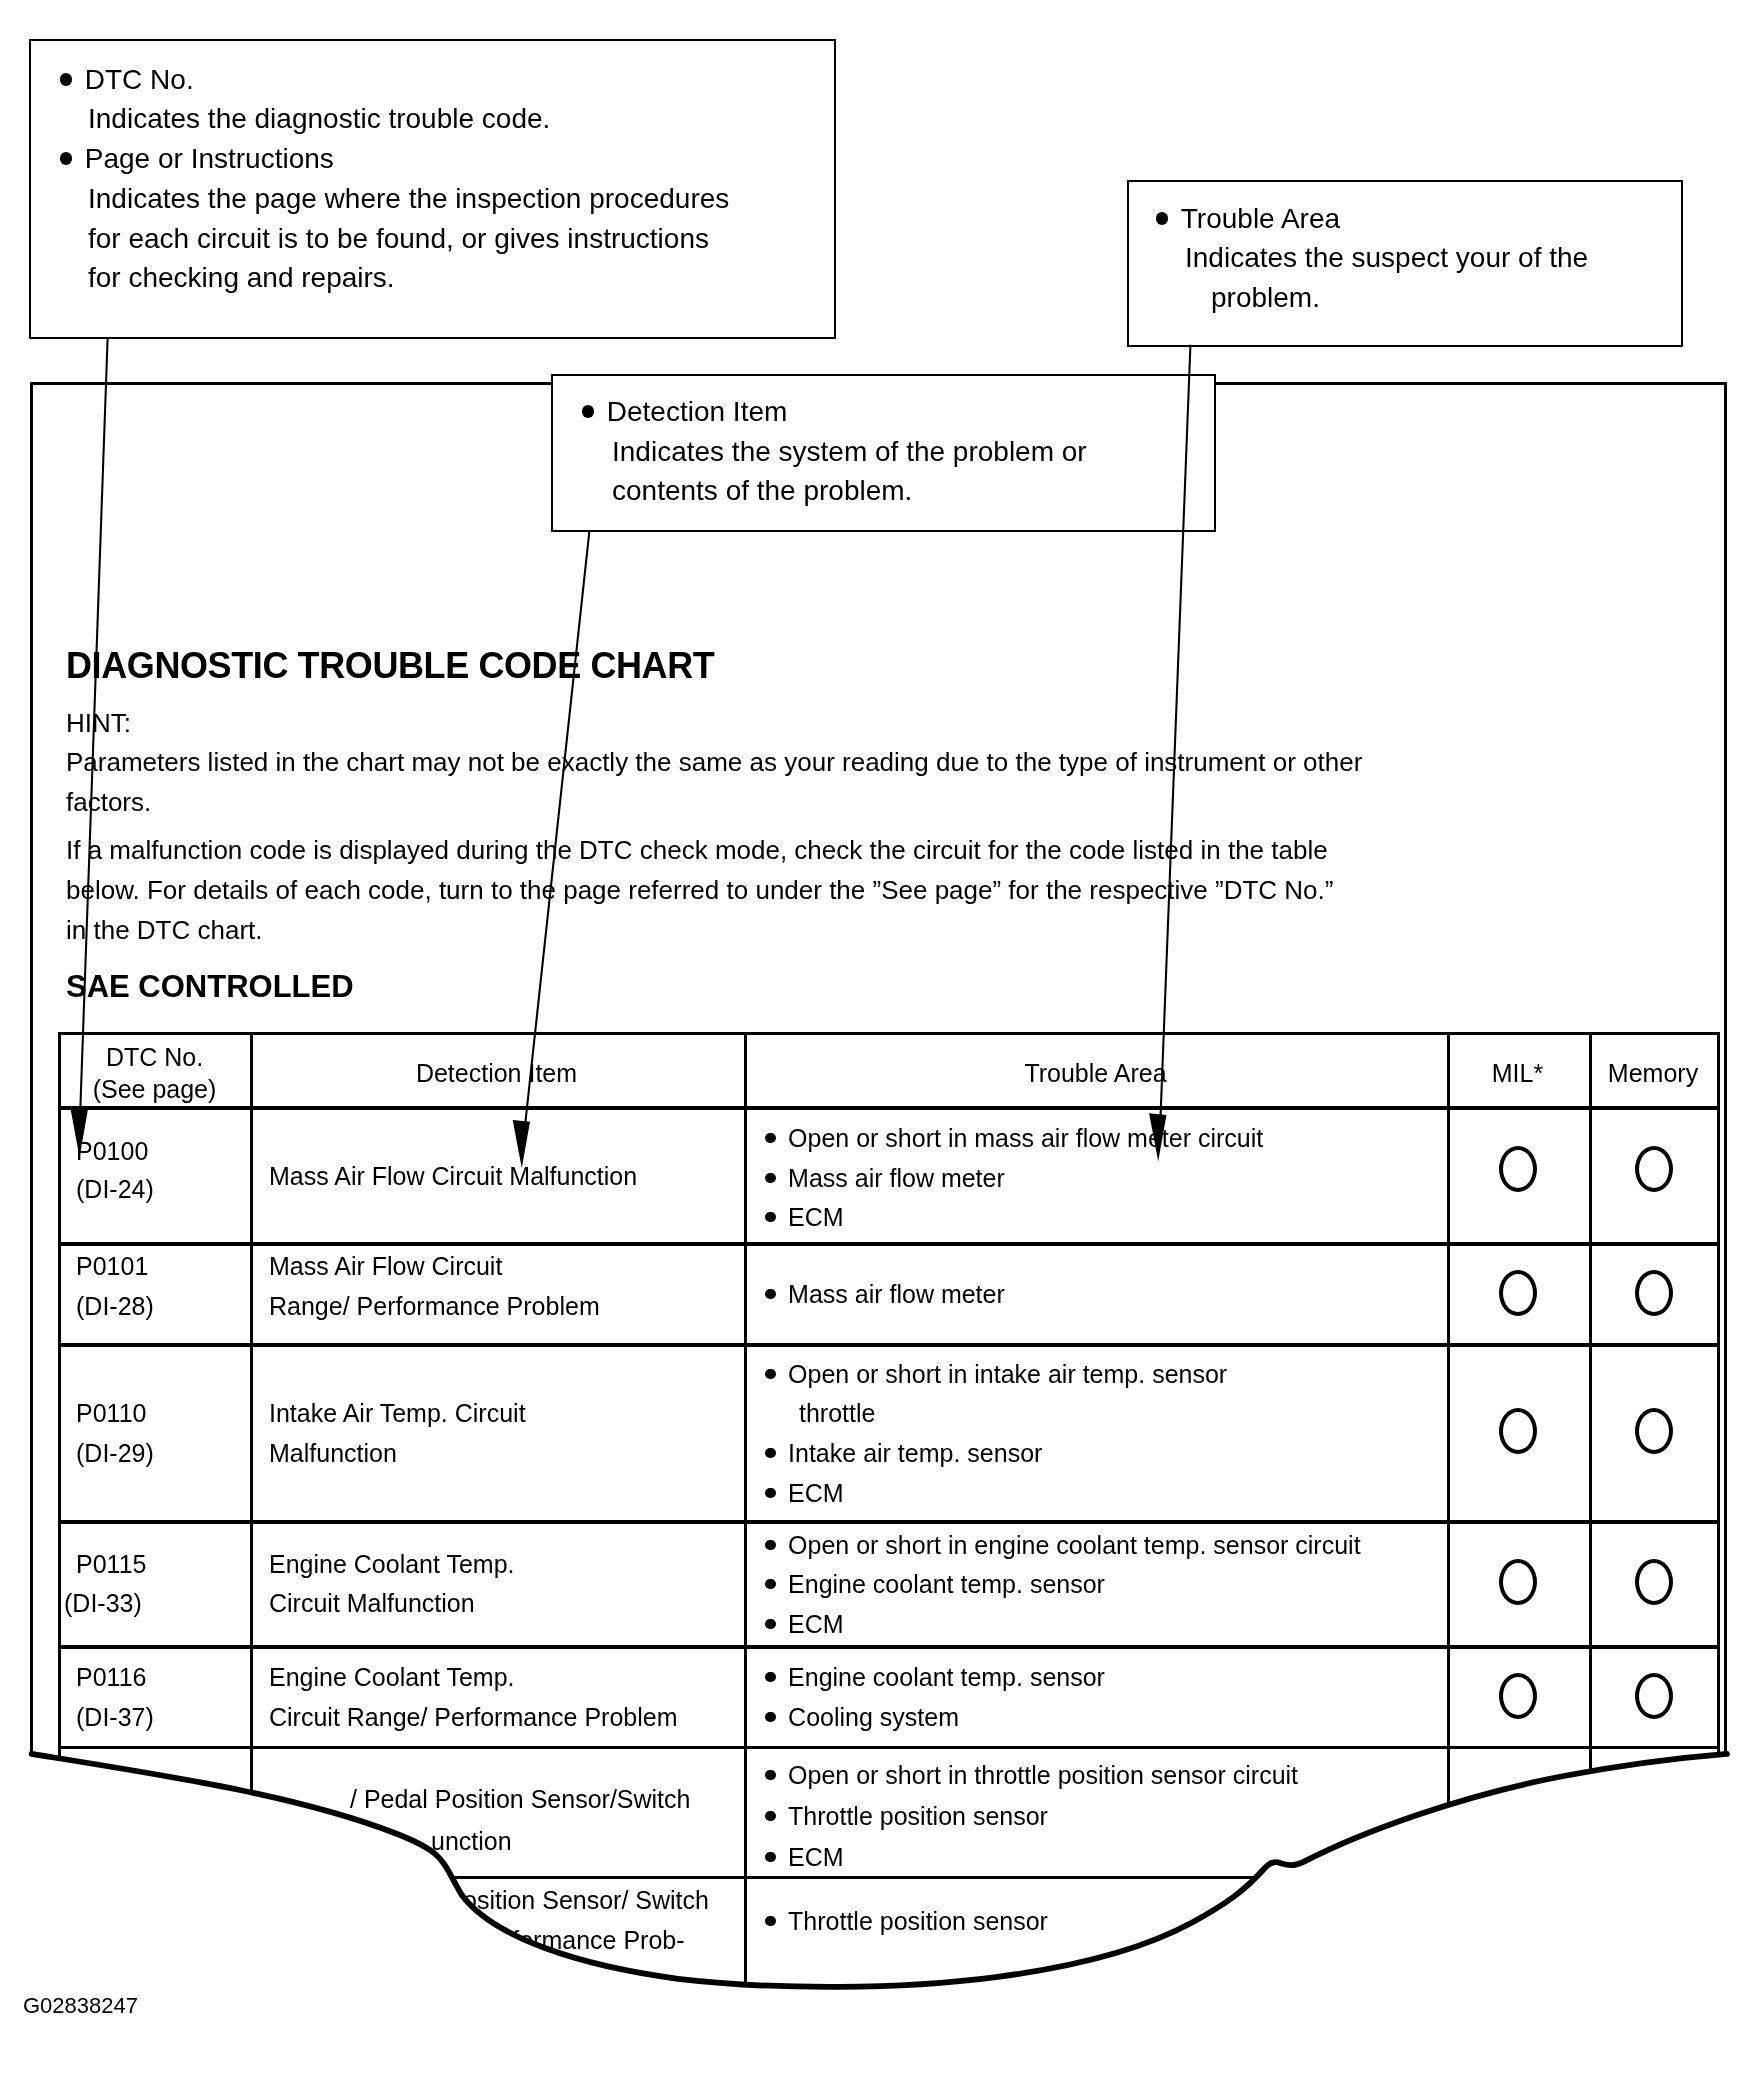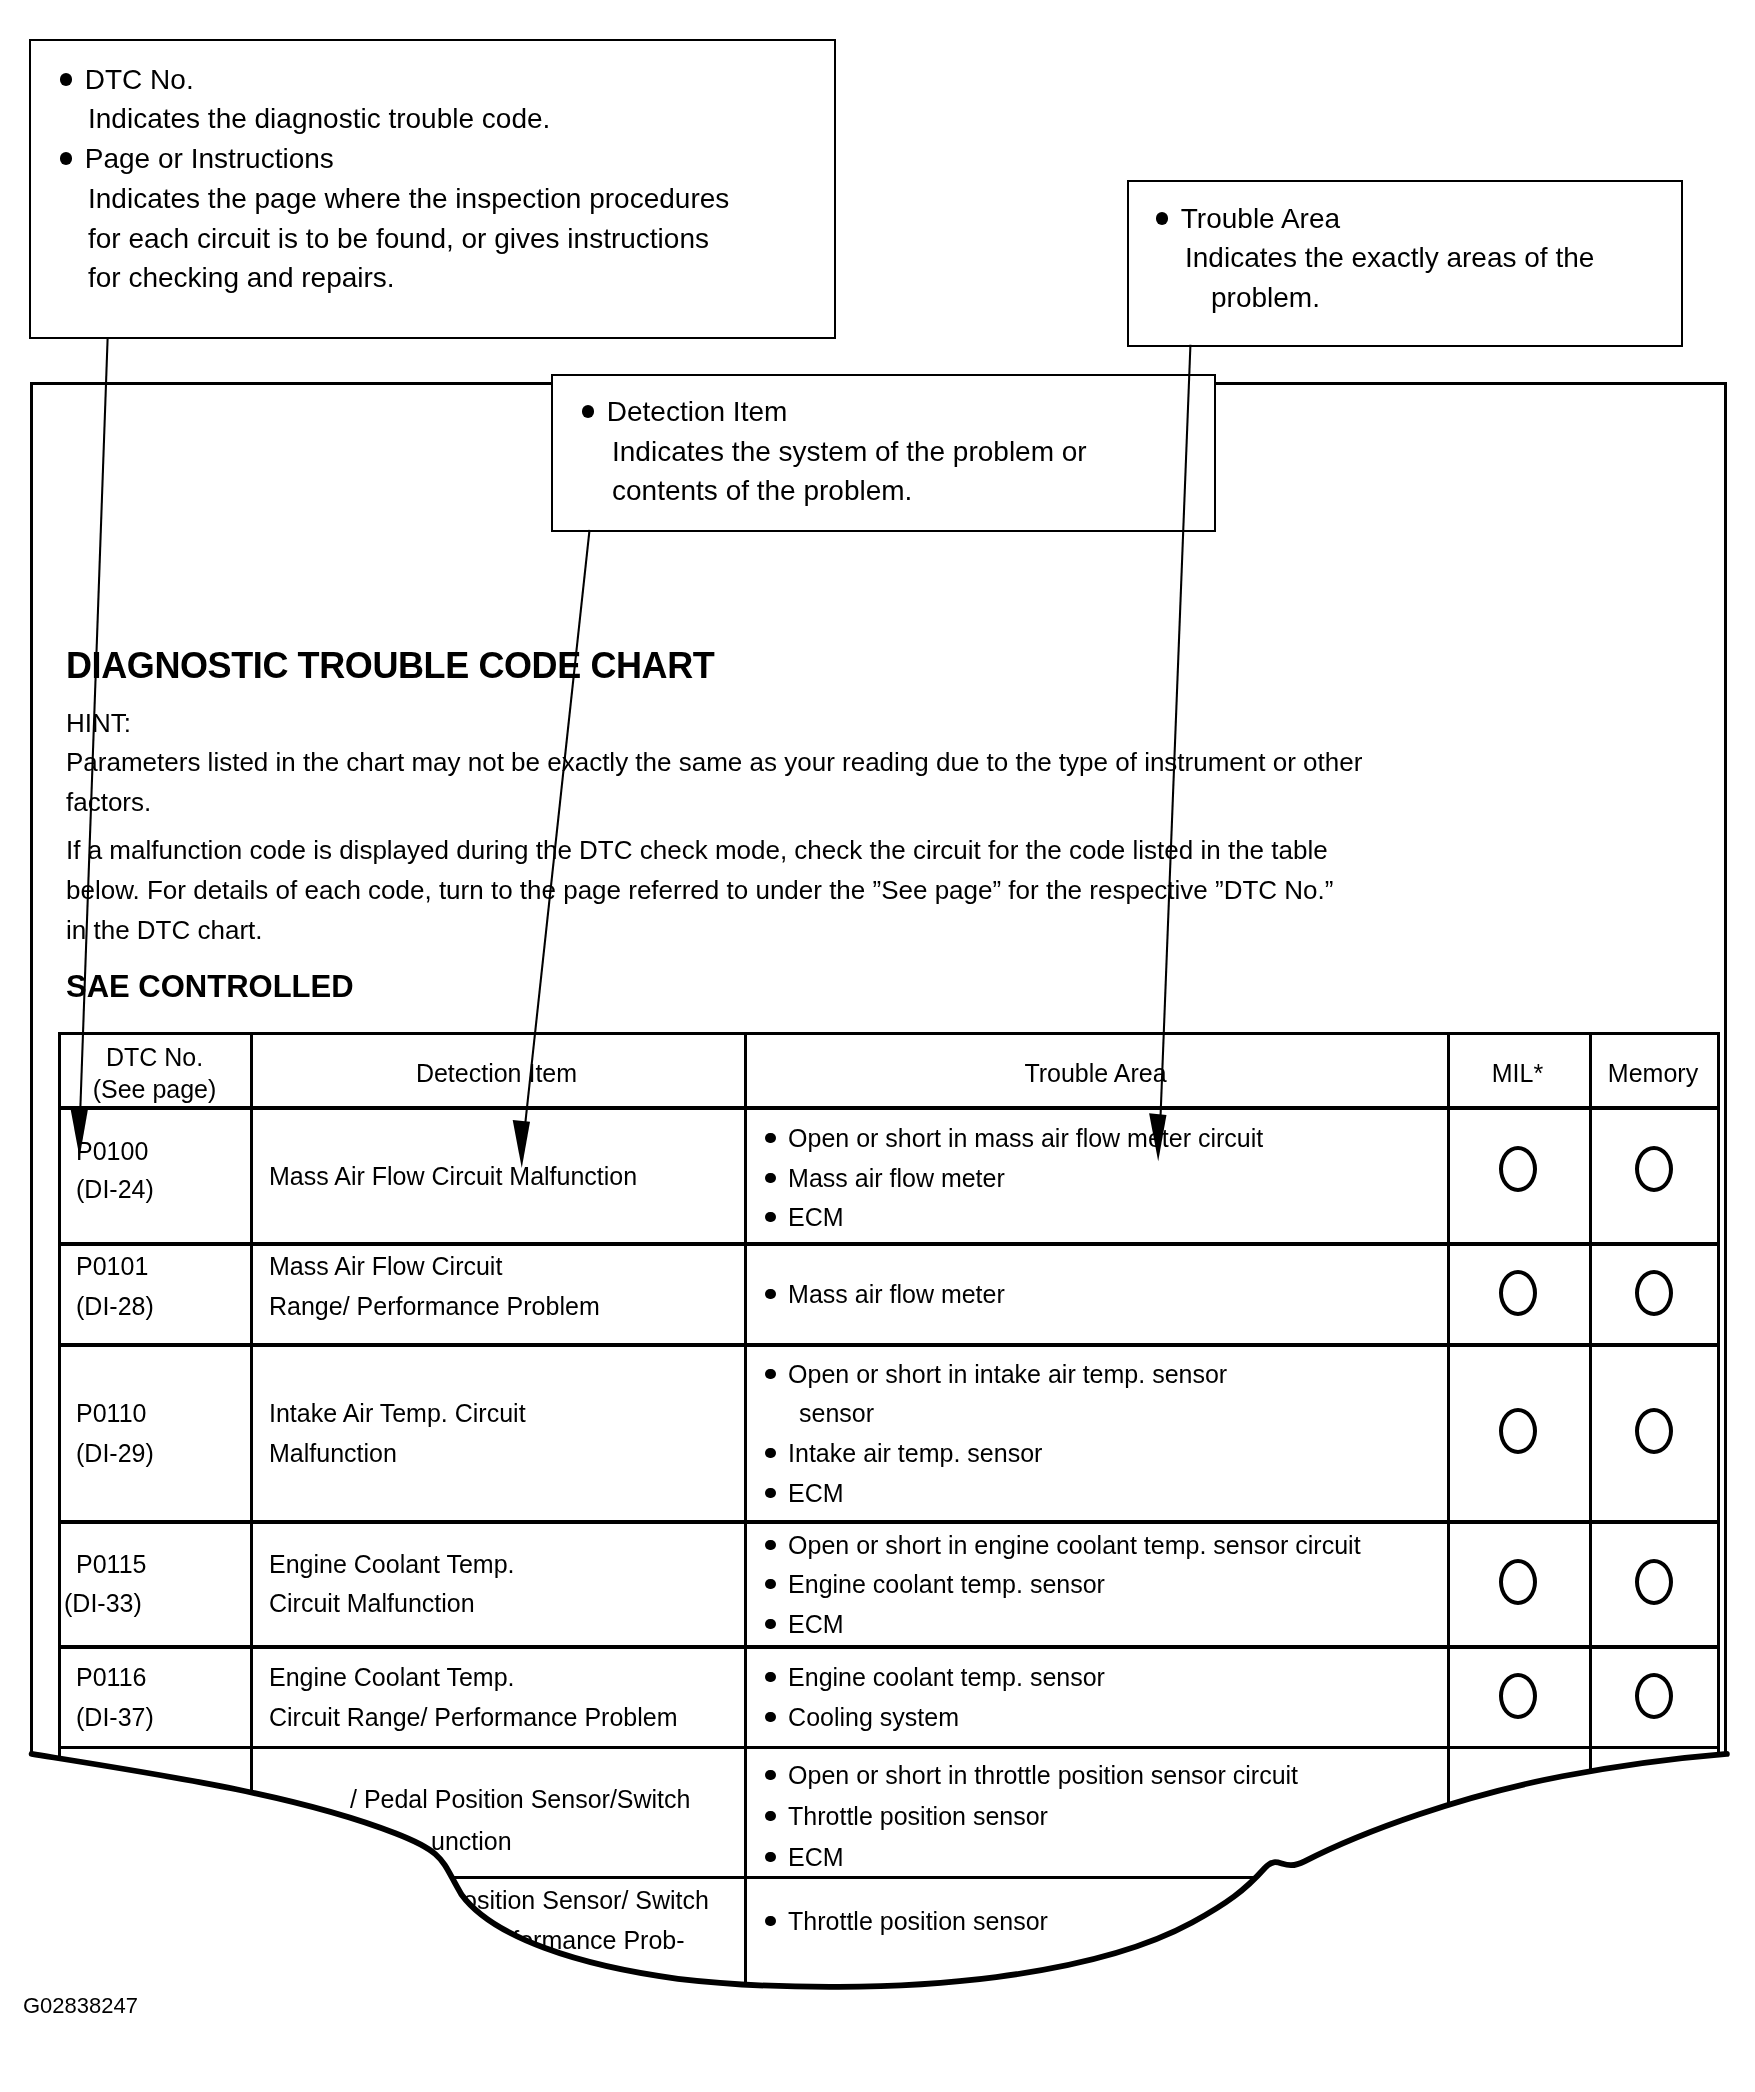--- a/index.html
+++ b/index.html
@@ -88,21 +88,21 @@
   <div class="ring" style="left:1635px;top:1270px;"></div>
 
   <div class="t" style="left:76px;top:1399px;">P0110</div>
   <div class="t" style="left:76px;top:1439px;">(DI-29)</div>
   <div class="t" style="left:269px;top:1399px;">Intake Air Temp. Circuit</div>
   <div class="t" style="left:269px;top:1439px;">Malfunction</div>
   <div class="bl" style="left:765px;top:1360px;">
       <span class="dot"></span>
       <span>Open or short in intake air temp. sensor</span>
     </div>
-  <div class="t" style="left:799px;top:1399px;">sensor</div>
+  <div class="t" style="left:799px;top:1399px;">throttle</div>
   <div class="bl" style="left:765px;top:1439px;">
       <span class="dot"></span>
       <span>Intake air temp. sensor</span>
     </div>
   <div class="bl" style="left:765px;top:1479px;">
       <span class="dot"></span>
       <span>ECM</span>
     </div>
   <div class="ring" style="left:1499px;top:1408px;"></div>
   <div class="ring" style="left:1635px;top:1408px;"></div>
@@ -182,21 +182,21 @@
     </div>
   <div class="t c34" style="left:88px;top:182px;">Indicates the page where the inspection procedures</div>
   <div class="t c34" style="left:88px;top:222px;">for each circuit is to be found, or gives instructions</div>
   <div class="t c34" style="left:88px;top:261px;">for checking and repairs.</div>
 
   <div class="box" style="left:1127px;top:180px;width:552px;height:163px;"></div>
   <div class="bl c34" style="left:1156px;top:202px;">
       <span class="dot dot15"></span>
       <span>Trouble Area</span>
     </div>
-  <div class="t c34" style="left:1185px;top:241px;">Indicates the exactly areas of the</div>
+  <div class="t c34" style="left:1185px;top:241px;">Indicates the suspect your of the</div>
   <div class="t c34" style="left:1185px;top:281px;margin-left:26px;">problem.</div>
 
   <div class="box" style="left:551px;top:374px;width:661px;height:154px;"></div>
   <div class="bl c34" style="left:582px;top:395px;">
       <span class="dot dot15"></span>
       <span>Detection Item</span>
     </div>
   <div class="t c34" style="left:612px;top:435px;">Indicates the system of the problem or</div>
   <div class="t c34" style="left:612px;top:474px;">contents of the problem.</div>
 

